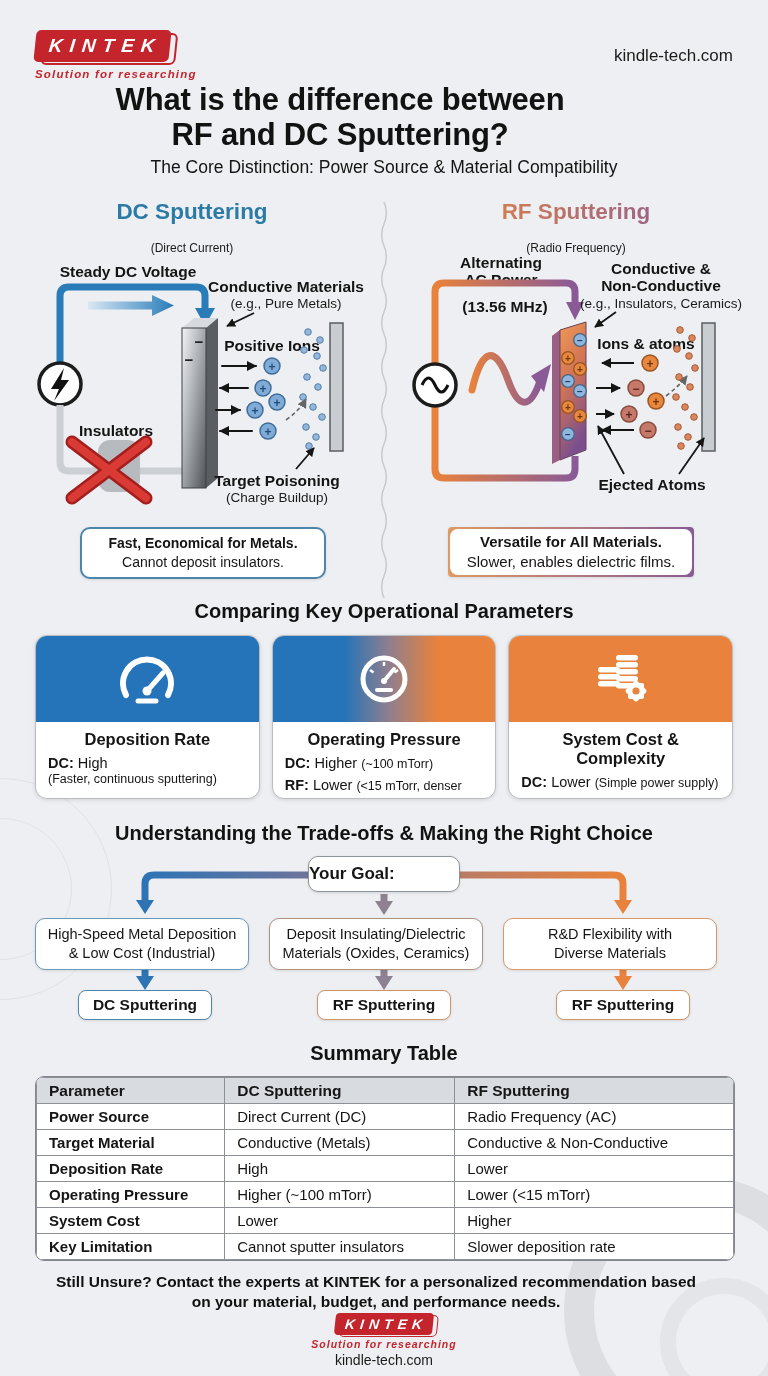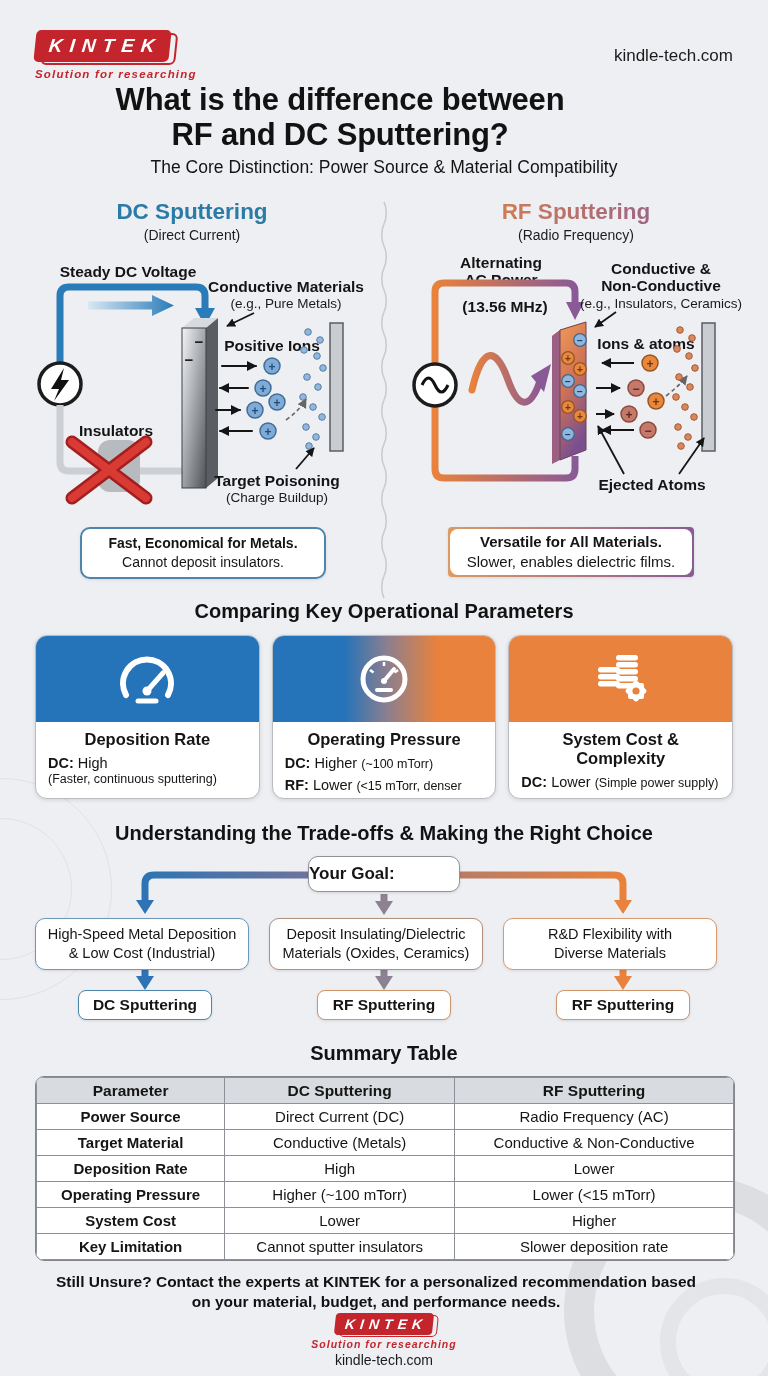--- a/index.html
+++ b/index.html
@@ -26,21 +26,21 @@
   .logo-tagline{margin-top:6px;color:#c4242b;font-style:italic;font-weight:bold;font-size:11.5px;letter-spacing:1.2px;}
   .site-top{position:absolute;right:35px;top:46px;font-size:17px;color:#1b1b1b;}
 
   .main-title{position:absolute;left:0;top:82px;width:680px;text-align:center;
     font-size:31px;font-weight:800;line-height:1.13;color:#121212;letter-spacing:-.2px;}
   .main-sub{position:absolute;left:0;top:157px;width:768px;text-align:center;font-size:17.5px;color:#141414;}
 
   
   .col-head{position:absolute;top:199px;width:384px;text-align:center;}
   .col-head .t{font-size:22.5px;font-weight:800;}
-  .col-head .s{font-size:14px;margin-top:2px;color:#1c1c1c;}
+  .col-head .s{font-size:12px;margin-top:16px;color:#1c1c1c;}
   .dc-title{color:#2b7ba6;}
   .rf-title{background:linear-gradient(90deg,#dd8348 20%,#8a5a96 85%);
     -webkit-background-clip:text;background-clip:text;color:#a06a8a;-webkit-text-fill-color:transparent;}
 
   .diagram{position:absolute;top:250px;width:384px;height:266px;}
   .divider-svg{position:absolute;left:379px;top:200px;}
 
   
   .verdict{position:absolute;top:527px;width:246px;min-height:40px;background:#fff;border-radius:10px;
     text-align:center;font-size:14px;line-height:1.34;padding:5px 6px;box-sizing:border-box;
@@ -84,21 +84,21 @@
     text-align:center;font-size:15.5px;font-weight:800;line-height:28px;box-sizing:border-box;
     box-shadow:0 1px 3px rgba(0,0,0,.10);}
   .rb-dc{left:78px;border:1.6px solid #4d85ad;}
   .rb-rf1{left:317px;border:1.6px solid #cf9468;}
   .rb-rf2{left:556px;border:1.6px solid #cf9468;}
 
   
   .table-wrap{position:absolute;left:35px;top:1076px;width:698px;border:1.5px solid #83878d;border-radius:9px;
     overflow:hidden;background:#fff;}
   table{width:100%;border-collapse:collapse;font-size:15px;}
-  th,td{border:1px solid #8d9197;padding:3.5px 12px;text-align:center;}
+  th,td{border:1px solid #8d9197;padding:3.5px 12px;text-align:left;}
   th{background:#d8dbdf;font-weight:800;font-size:15.5px;}
   td:first-child{font-weight:800;}
   tr{height:26px;}
   th:nth-child(1),td:nth-child(1){width:27%;}
   th:nth-child(2),td:nth-child(2){width:33%;}
 
   .contact{position:absolute;left:0;top:1272px;width:752px;text-align:center;font-size:15.5px;font-weight:600;
     line-height:1.32;color:#111;}
   .footer-brand{position:absolute;left:0;top:1313px;width:768px;text-align:center;}
   .logo-box-sm{display:inline-block;position:relative;background:#c4242b;color:#fff;font-style:italic;font-weight:bold;

